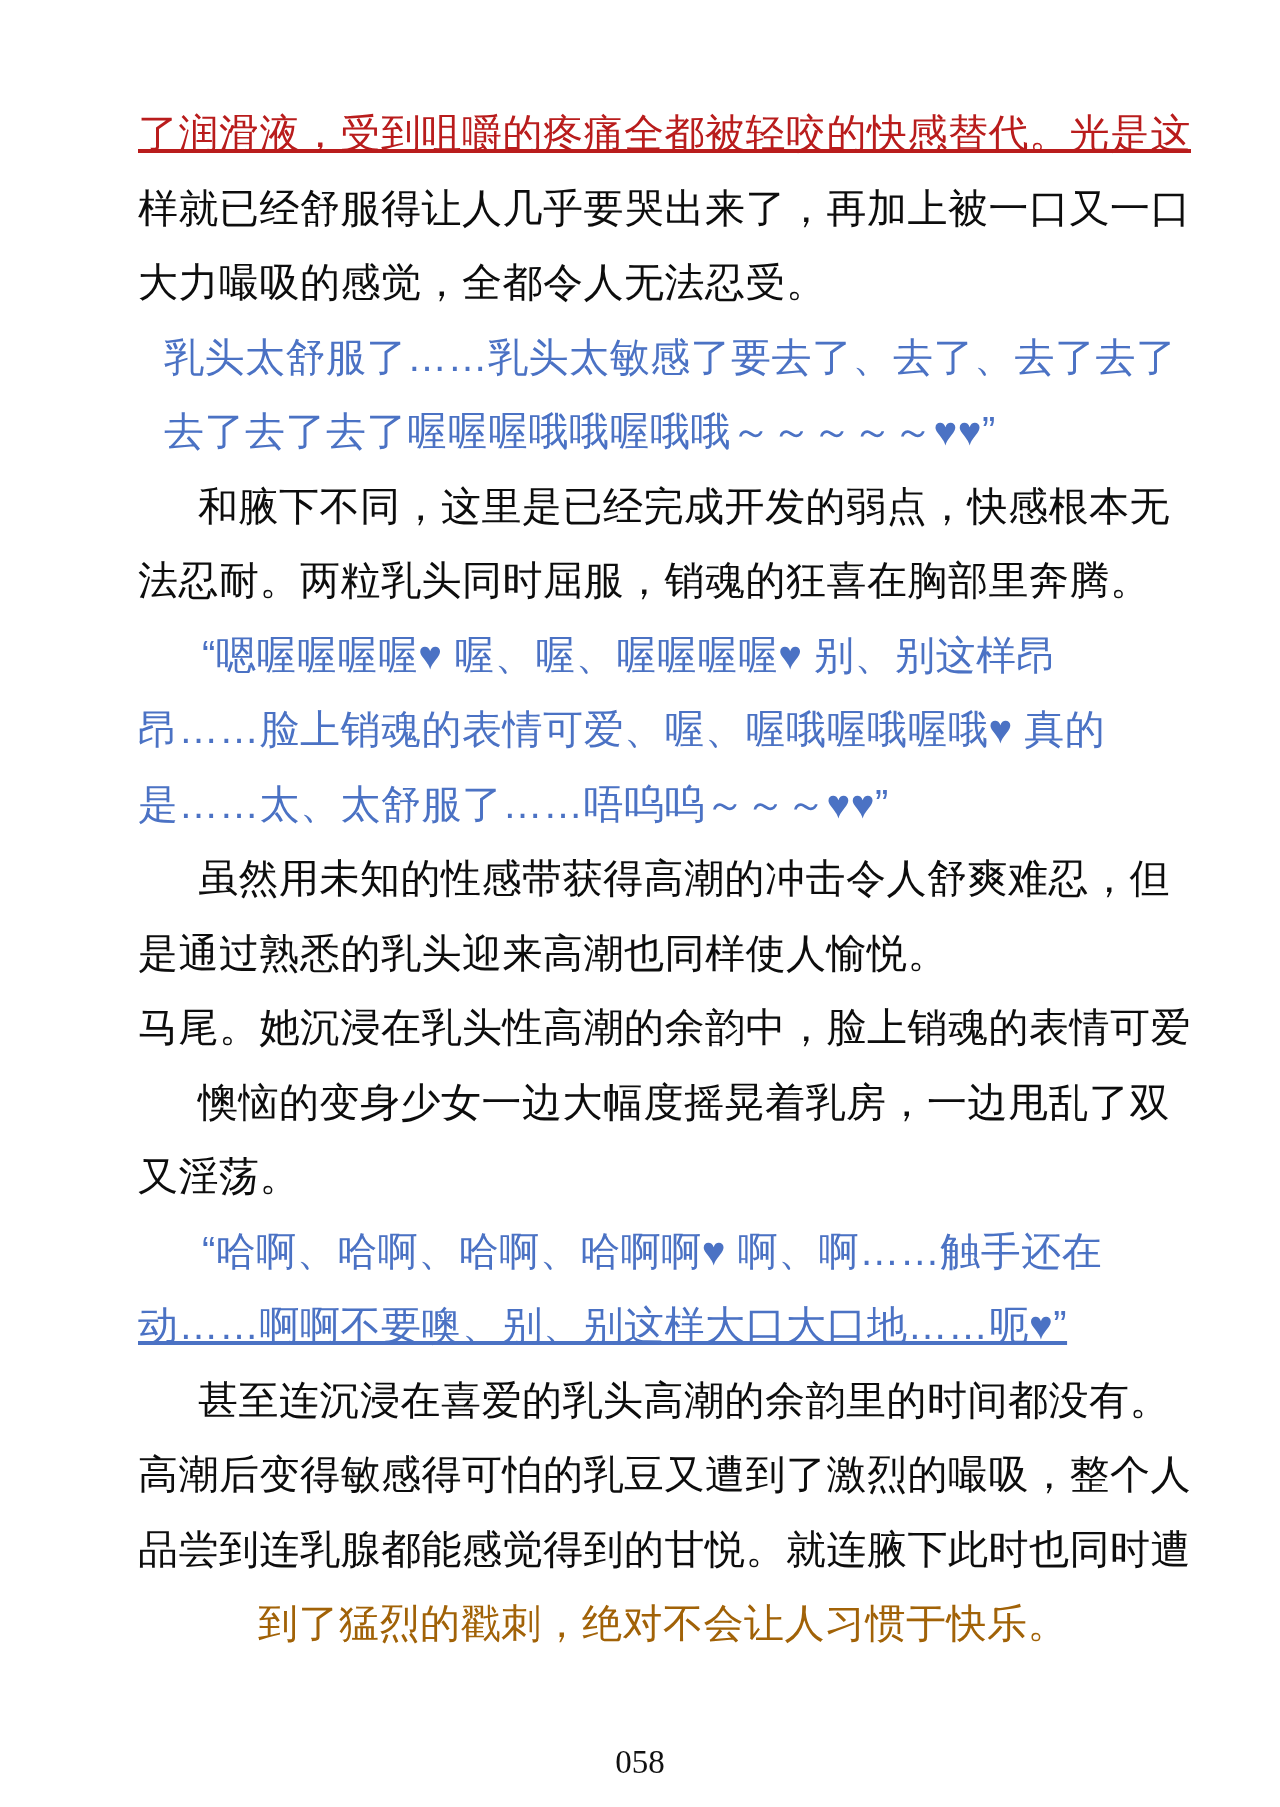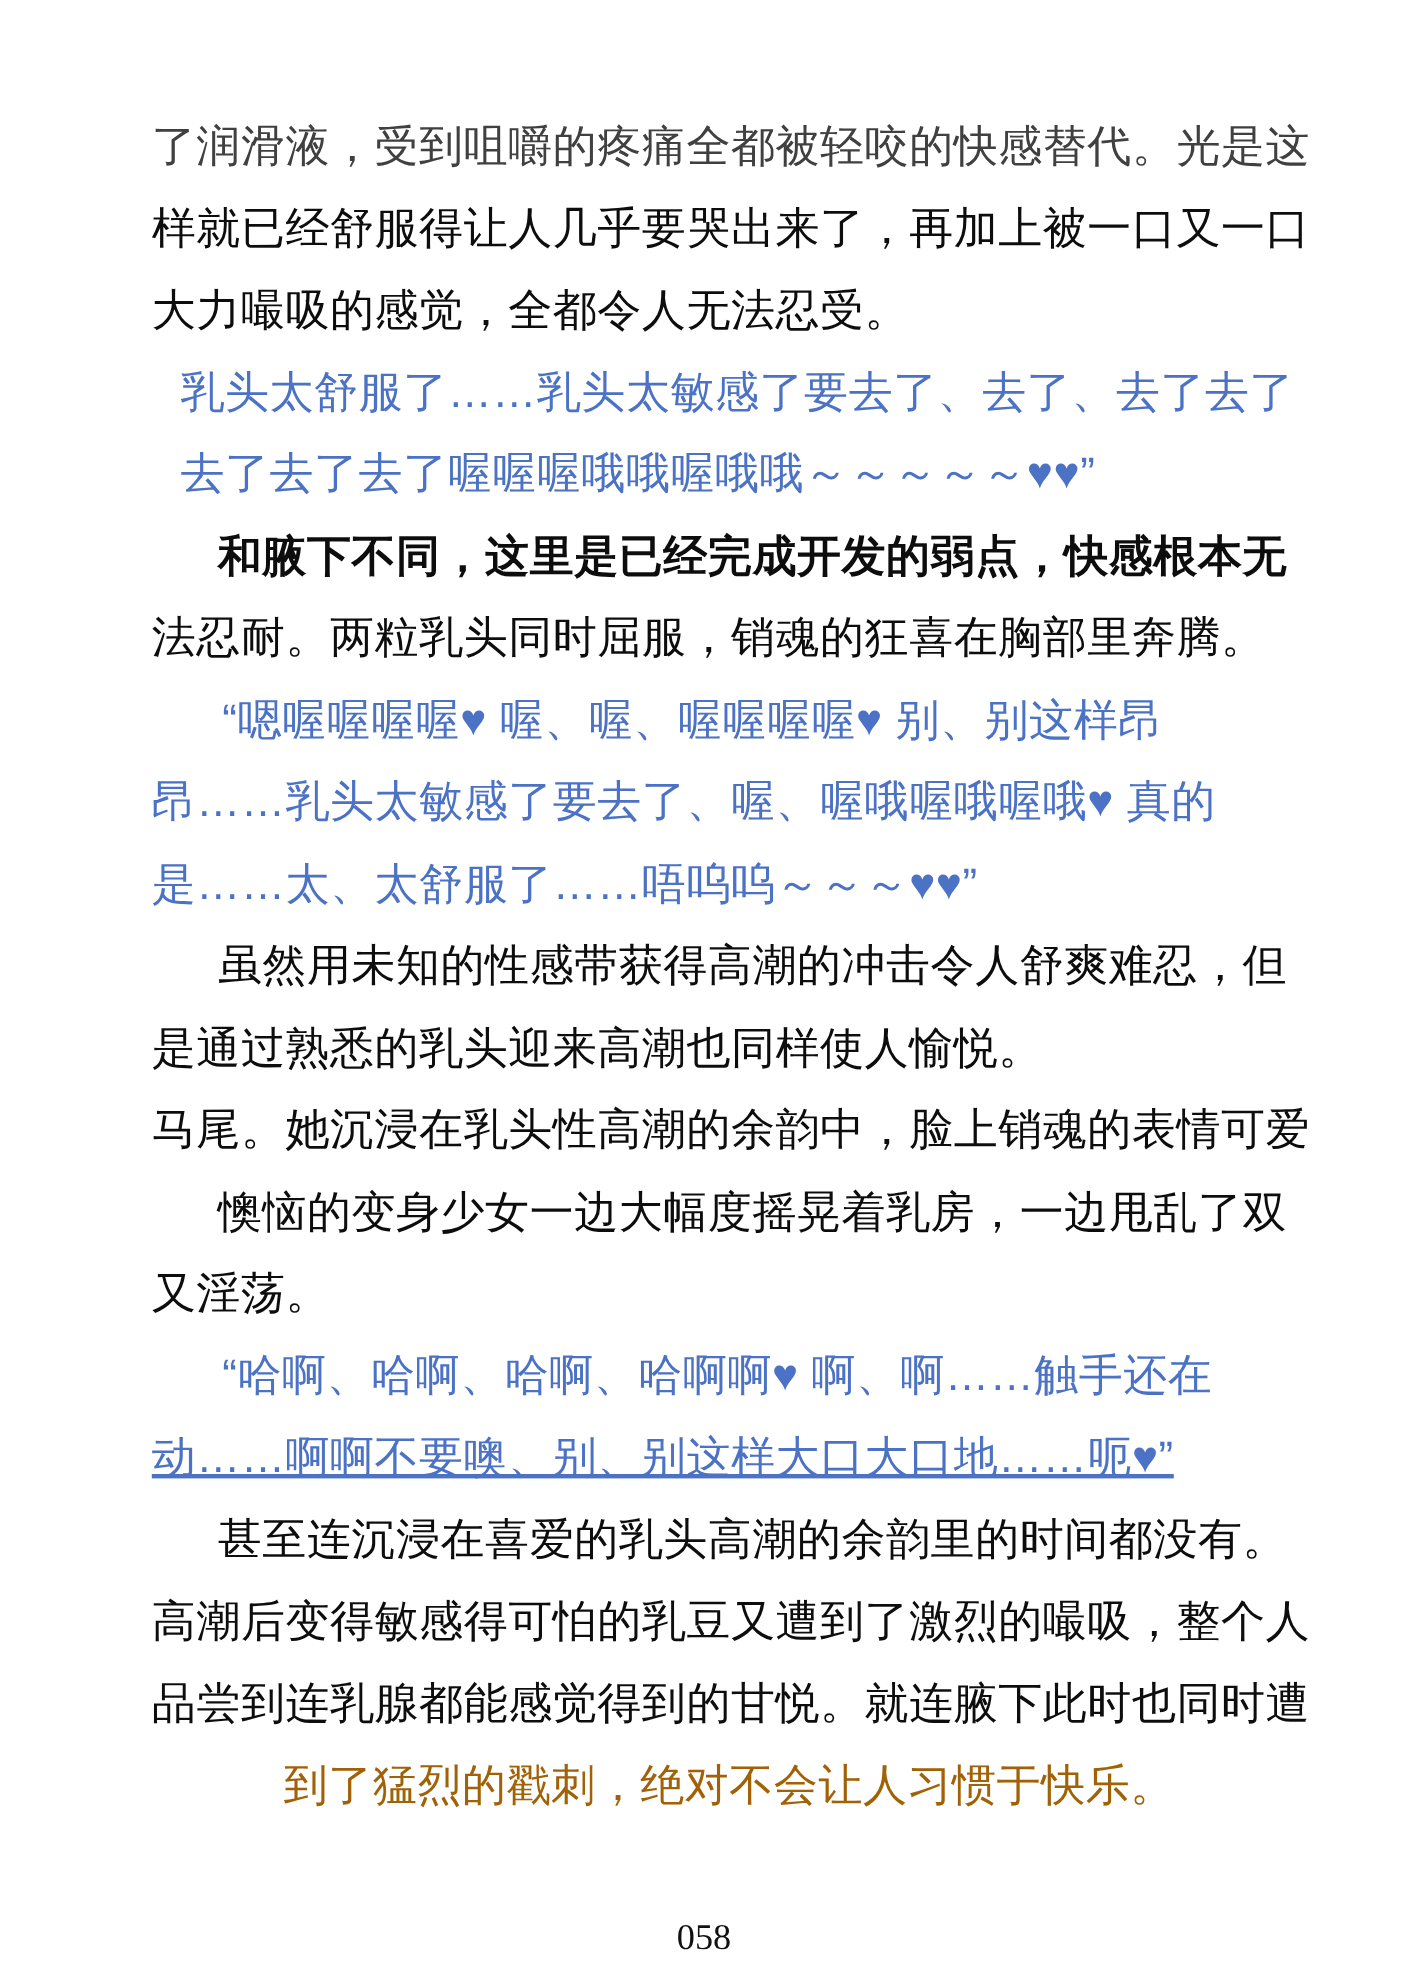--- a/index.html
+++ b/index.html
@@ -41,29 +41,29 @@
     text-align: center;
     font-family: "Liberation Serif", "DejaVu Serif", serif;
     font-size: 33px;
     color: #111111;
   }
 </style>
 </head>
 <body>
 
 <div class="text-area">
-    <div class="line k-body" style="color: #404040;">了润滑液，受到咀嚼的疼痛全都被轻咬的快感替代。光是这</div>
+    <div class="line k-body" style="color: #b91c1c; text-decoration: underline;">了润滑液，受到咀嚼的疼痛全都被轻咬的快感替代。光是这</div>
     <div class="line k-body" style="color: rgb(13, 13, 13);">样就已经舒服得让人几乎要哭出来了，再加上被一口又一口</div>
     <div class="line k-body" style="color: rgb(13, 13, 13);">大力嘬吸的感觉，全都令人无法忍受。</div>
     <div class="line k-quote-cont-wide" style="color: rgb(75, 114, 196);">乳头太舒服了……乳头太敏感了要去了、去了、去了去了</div>
     <div class="line k-quote-cont-wide" style="color: rgb(75, 114, 196);">去了去了去了喔喔喔哦哦喔哦哦～～～～～♥♥”</div>
-    <div class="line k-body-indent" style="color: rgb(13, 13, 13); font-weight: bold;">和腋下不同，这里是已经完成开发的弱点，快感根本无</div>
+    <div class="line k-body-indent" style="color: rgb(13, 13, 13);">和腋下不同，这里是已经完成开发的弱点，快感根本无</div>
     <div class="line k-body" style="color: rgb(13, 13, 13);">法忍耐。两粒乳头同时屈服，销魂的狂喜在胸部里奔腾。</div>
     <div class="line k-quote-first" style="color: rgb(75, 114, 196);">“嗯喔喔喔喔♥ 喔、喔、喔喔喔喔♥ 别、别这样昂</div>
-    <div class="line k-quote-cont" style="color: rgb(75, 114, 196);">昂……乳头太敏感了要去了、喔、喔哦喔哦喔哦♥ 真的</div>
+    <div class="line k-quote-cont" style="color: rgb(75, 114, 196);">昂……脸上销魂的表情可爱、喔、喔哦喔哦喔哦♥ 真的</div>
     <div class="line k-quote-cont" style="color: rgb(75, 114, 196);">是……太、太舒服了……唔呜呜～～～♥♥”</div>
     <div class="line k-body-indent" style="color: rgb(13, 13, 13);">虽然用未知的性感带获得高潮的冲击令人舒爽难忍，但</div>
     <div class="line k-body" style="color: rgb(13, 13, 13);">是通过熟悉的乳头迎来高潮也同样使人愉悦。</div>
     <div class="line k-body" style="color: rgb(13, 13, 13);">马尾。她沉浸在乳头性高潮的余韵中，脸上销魂的表情可爱</div>
     <div class="line k-body-indent" style="color: rgb(13, 13, 13);">懊恼的变身少女一边大幅度摇晃着乳房，一边甩乱了双</div>
     <div class="line k-body" style="color: rgb(13, 13, 13);">又淫荡。</div>
     <div class="line k-quote-first" style="color: rgb(75, 114, 196);">“哈啊、哈啊、哈啊、哈啊啊♥ 啊、啊……触手还在</div>
     <div class="line k-quote-cont" style="color: rgb(75, 114, 196); text-decoration: underline;">动……啊啊不要噢、别、别这样大口大口地……呃♥”</div>
     <div class="line k-body-indent" style="color: rgb(13, 13, 13);">甚至连沉浸在喜爱的乳头高潮的余韵里的时间都没有。</div>
     <div class="line k-body" style="color: rgb(13, 13, 13);">高潮后变得敏感得可怕的乳豆又遭到了激烈的嘬吸，整个人</div>

